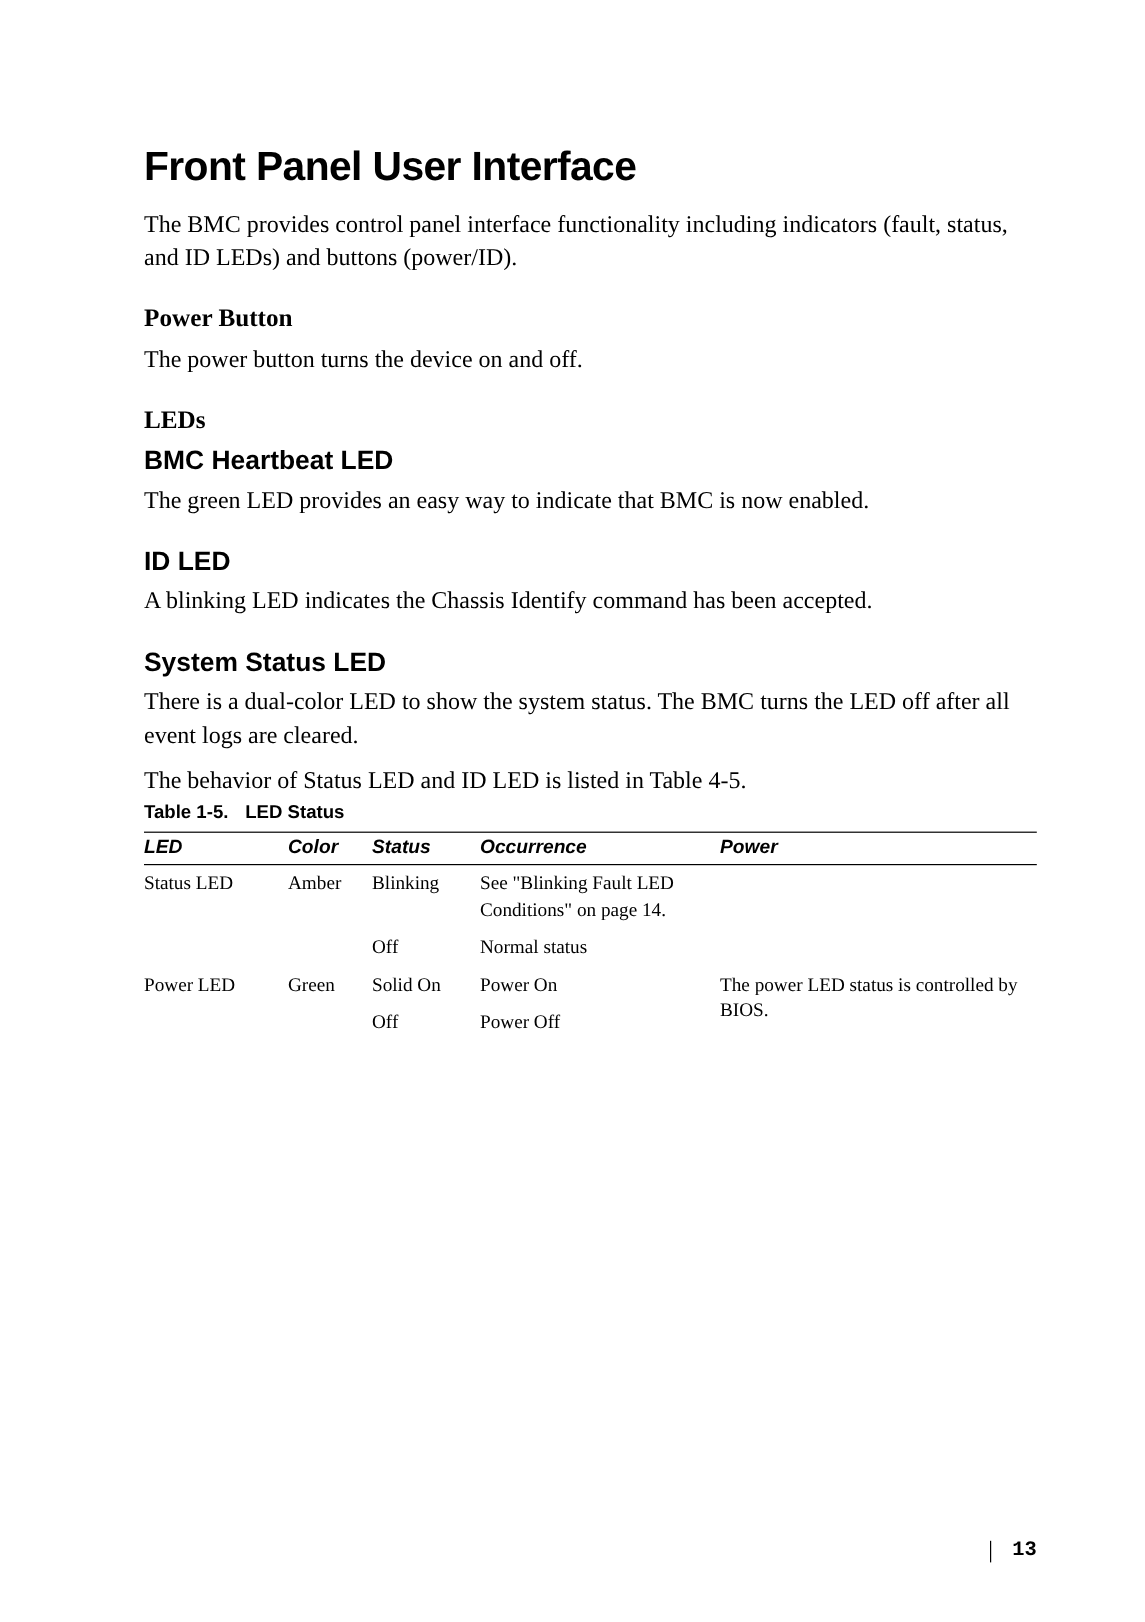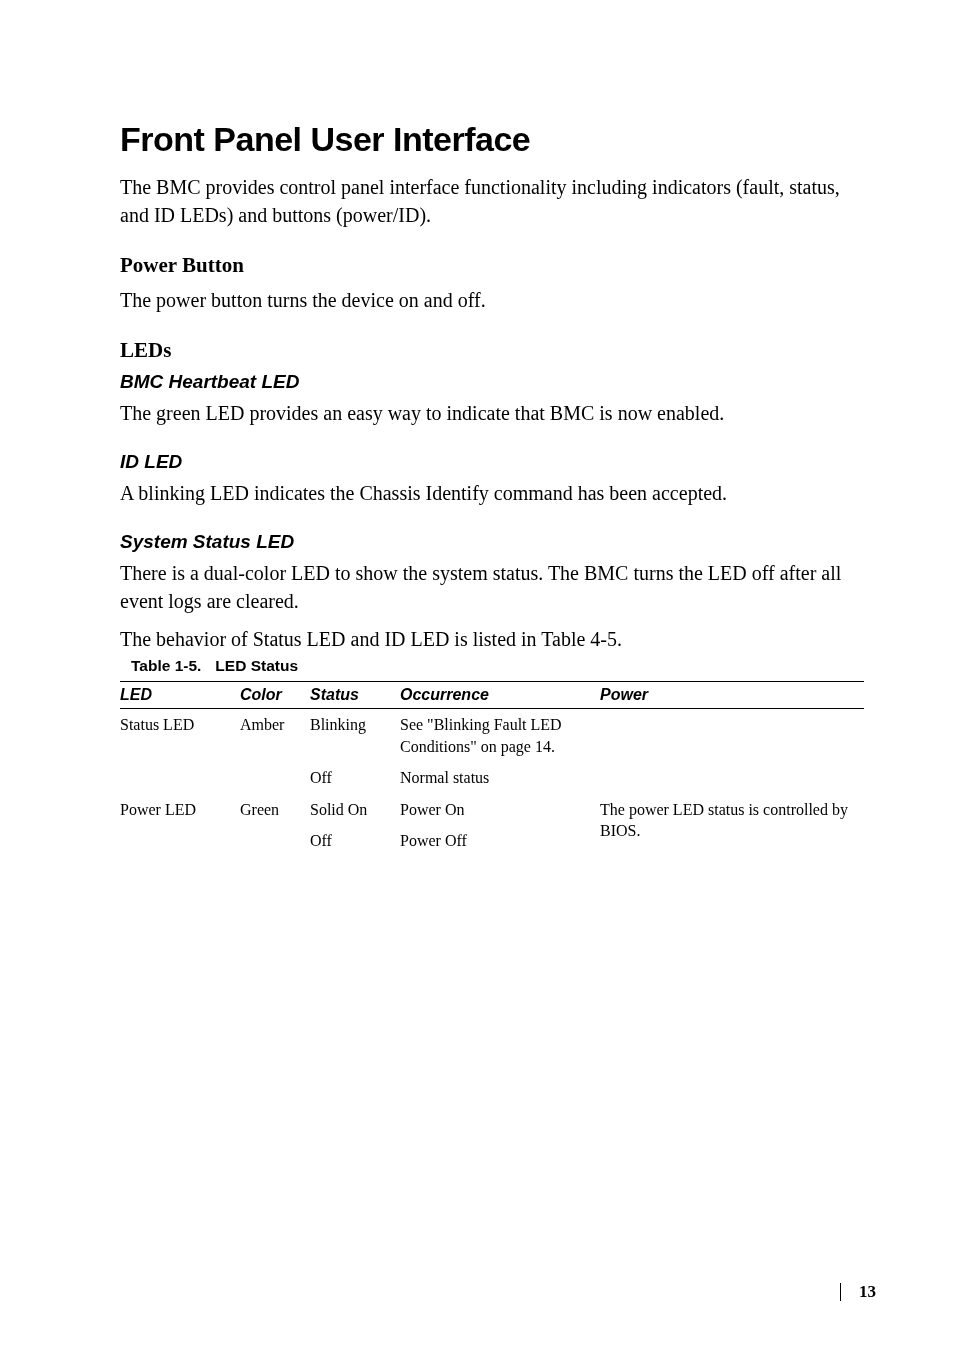--- a/index.html
+++ b/index.html
@@ -32,32 +32,30 @@
     .h2 {
       font-family: Liberation Serif, serif;
       font-weight: 900;
       font-size: 21px;
       margin-bottom: 8px;
       margin-top: 6px;
     }
     .h3 {
       font-family: 'Arial Black', 'Helvetica', sans-serif;
       font-weight: 900;
-      font-size: 19px;
+      font-size: 22px;
       margin-bottom: 6px;
       margin-top: 8px;
-      font-style: italic;
     }
     .table-caption {
       font-family: Arial, sans-serif;
       font-weight: bold;
       font-size: 15.5px;
       margin-bottom: 6px;
       margin-top: 2px;
-      margin-left: 11px;
     }
     .table-caption .cap-num {
       margin-right: 14px;
     }
     table {
       width: 100%;
       border-collapse: collapse;
       margin-top: 2px;
     }
     thead tr {
@@ -80,22 +78,22 @@
       line-height: 1.35;
     }
     .col-led { width: 120px; }
     .col-color { width: 70px; }
     .col-status { width: 90px; }
     .col-occ { width: 200px; }
     .col-note { width: auto; }
     .page-footer {
       position: absolute;
       bottom: 50px;
-      right: 78px;
-      font-family: Liberation Serif, serif;
+      right: 90px;
+      font-family: Liberation Mono, monospace;
       font-size: 15px;
       display: flex;
       align-items: center;
       gap: 18px;
     }
     .page-footer .divider {
       width: 1px;
       height: 18px;
       background: #000;
     }

